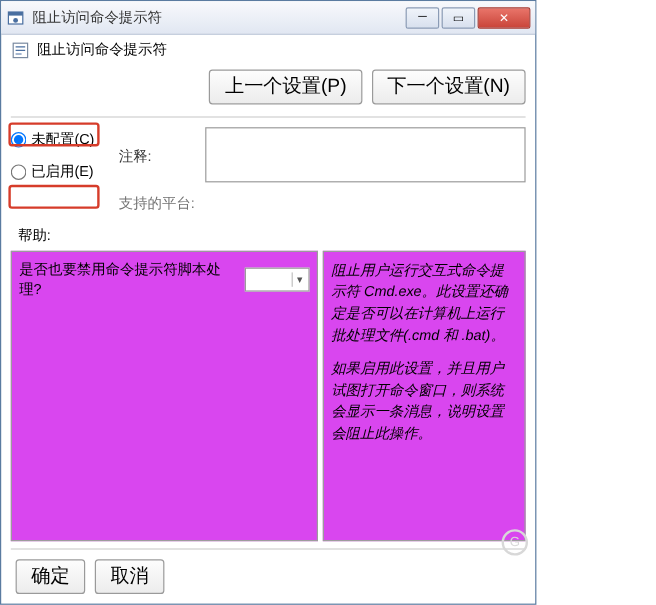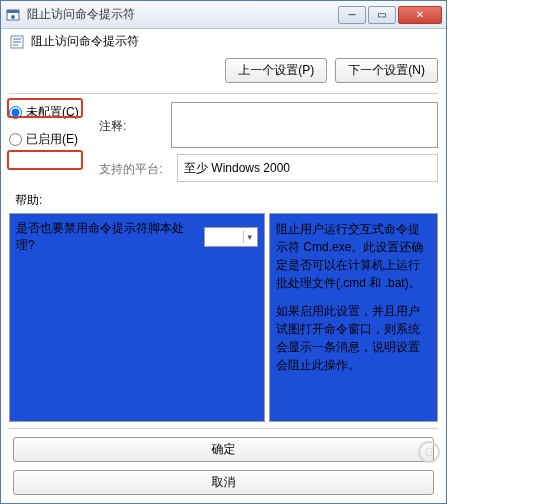--- a/index.html
+++ b/index.html
@@ -9,47 +9,47 @@
 .titlebar .app-icon { width: 16px; height: 16px; margin-right: 6px; display: inline-block; }
 .titlebar .title { flex: 1; color: #333; }
 .win-controls { display: flex; gap: 2px; }
 .win-btn { width: 28px; height: 18px; border: 1px solid #8a9bb5; border-radius: 2px; display: flex; align-items: center; justify-content: center; font-size: 10px; background: linear-gradient(#f0f4fa,#d8e0ee); cursor: pointer; }
 .win-btn.close { background: linear-gradient(#e9756a,#c9453a); color: #fff; width: 44px; border-color: #a83b32; }
 .content { padding: 4px 8px 0 8px; height: calc(100% - 28px); display: flex; flex-direction: column; }
 .header-row { display: flex; align-items: center; margin-bottom: 6px; }
 .header-row .hicon { width: 16px; height: 16px; margin-right: 6px; }
 .header-row .htitle { font-size: 12px; color: #000; }
 .nav-row { display: flex; justify-content: flex-end; gap: 8px; padding: 2px 0 8px 0; }
-.btn { background: linear-gradient(#fdfdfd,#ececec); border: 1px solid #9a9a9a; border-radius: 3px; padding: 3px 12px; font-size: 12px; cursor: pointer; }
+.btn { background: linear-gradient(#fdfdfd,#ececec); border: 1px solid #9a9a9a; border-radius: 3px; padding: 3px 12px; font-size: 16px; cursor: pointer; }
 .divider { border-top: 1px solid #d0d0d0; margin: 2px 0 8px 0; }
 .top-grid { display: flex; gap: 10px; }
 .radio-col { width: 80px; display: flex; flex-direction: column; gap: 10px; padding-top: 2px; }
 .radio-item { display: flex; align-items: center; gap: 4px; cursor: pointer; }
 .radio-item input { margin: 0; }
 .highlight { position: absolute; border: 2px solid #d63c2a; border-radius: 3px; pointer-events: none; }
 .mid-col { display: flex; flex-direction: column; gap: 6px; flex: 1; }
 .label-col { width: 68px; text-align: left; color: #333; padding-top: 3px; }
 .field-row { display: flex; align-items: center; gap: 4px; }
 .textarea-small { flex: 1; height: 46px; border: 1px solid #9c9c9c; background: #fff; resize: none; font-size: 12px; padding: 2px 4px; }
 .platform-row { display: flex; align-items: center; }
 .platform-row .plabel { color: #737373; }
 .platform-val { flex: 1; border: 1px solid #c8c8c8; background: #fff; padding: 4px 6px; margin-left: 6px; height: 28px; display: flex; align-items: center; }
 .section-labels { display: flex; margin-top: 10px; }
 .section-labels .left-l { width: 258px; padding-left: 2px; }
 .section-labels .right-l { flex: 1; padding-left: 6px; }
 .panels { display: flex; gap: 4px; margin-top: 4px; flex: 1; min-height: 0; }
-.panel { border: 1px solid #9c9c9c; background: #1d4ed8; overflow: auto; }
+.panel { border: 1px solid #9c9c9c; background: #d946ef; overflow: auto; }
 .panel.left { width: 256px; padding: 6px; }
-.panel.right { flex: 1; padding: 6px; line-height: 1.5; }
+.panel.right { flex: 1; padding: 6px; line-height: 1.5; font-style: italic; }
 .panel.right p { margin-bottom: 10px; }
 .opt-row { display: flex; align-items: center; gap: 6px; }
 .opt-row .opt-label { flex: 1; }
 .dropdown { width: 54px; height: 20px; border: 1px solid #9c9c9c; background: #fff; display: flex; align-items: center; justify-content: flex-end; padding-right: 2px; cursor: pointer; }
 .dropdown .chev { font-size: 9px; color: #555; border-left: 1px solid #c0c0c0; padding: 1px 3px; }
-.footer { display: flex; justify-content: flex-start; gap: 8px; padding: 8px 4px; border-top: 1px solid #d0d0d0; margin-top: 6px; flex-direction: column; }
+.footer { display: flex; justify-content: flex-start; gap: 8px; padding: 8px 4px; border-top: 1px solid #d0d0d0; margin-top: 6px; }
 .watermark { position: absolute; right: 6px; bottom: 40px; color: #d8d8d8; font-size: 18px; pointer-events: none; display: flex; align-items: center; gap: 2px; }
 .watermark .circ { width: 22px; height: 22px; border: 2px solid #d8d8d8; border-radius: 50%; display: flex; align-items: center; justify-content: center; font-size: 11px; }
 .app-icon svg, .hicon svg { display: block; }
 </style>
 </head>
 <body>
 
 <div class="window">
 
   <div class="titlebar">
@@ -109,21 +109,20 @@
         </label>
       </div>
 
       <div class="mid-col">
         <div class="field-row">
           <div class="label-col">注释:</div>
           <textarea class="textarea-small" style=""></textarea>
         </div>
         <div class="field-row platform-row">
           <div class="label-col plabel">支持的平台:</div>
-          <div class="platform-val">至少 Windows 2000</div>
         </div>
       </div>
     </div>
 
     <div class="section-labels">
       <div class="right-l">帮助:</div>
     </div>
 
     <div class="panels">
       <div class="panel left">

